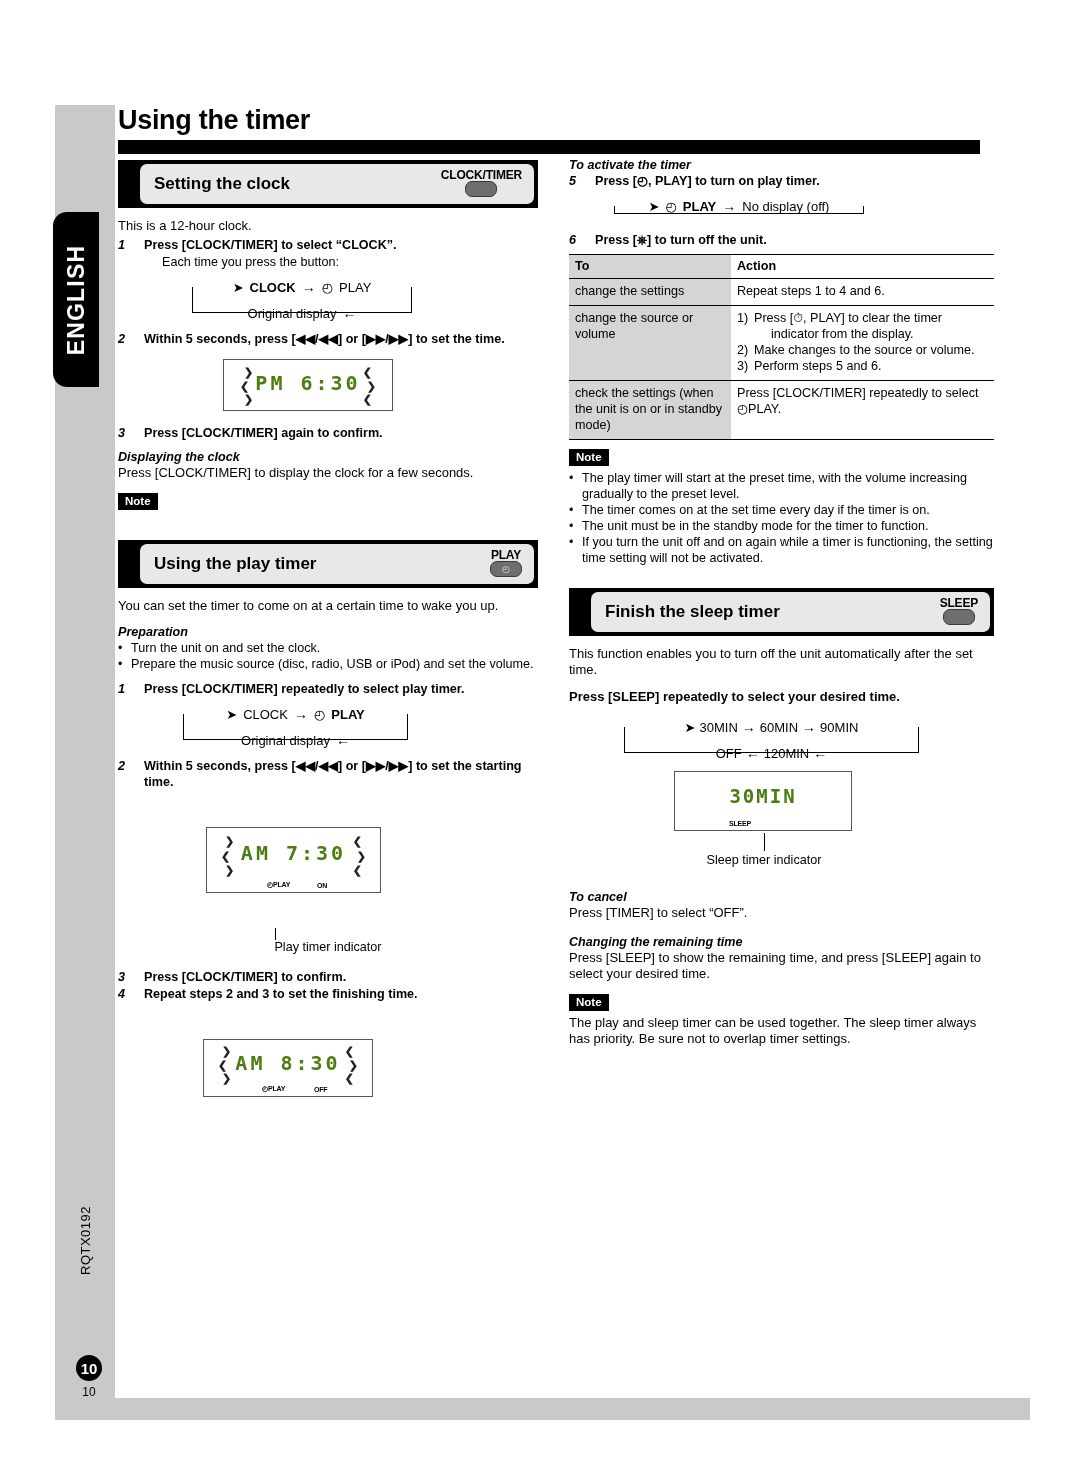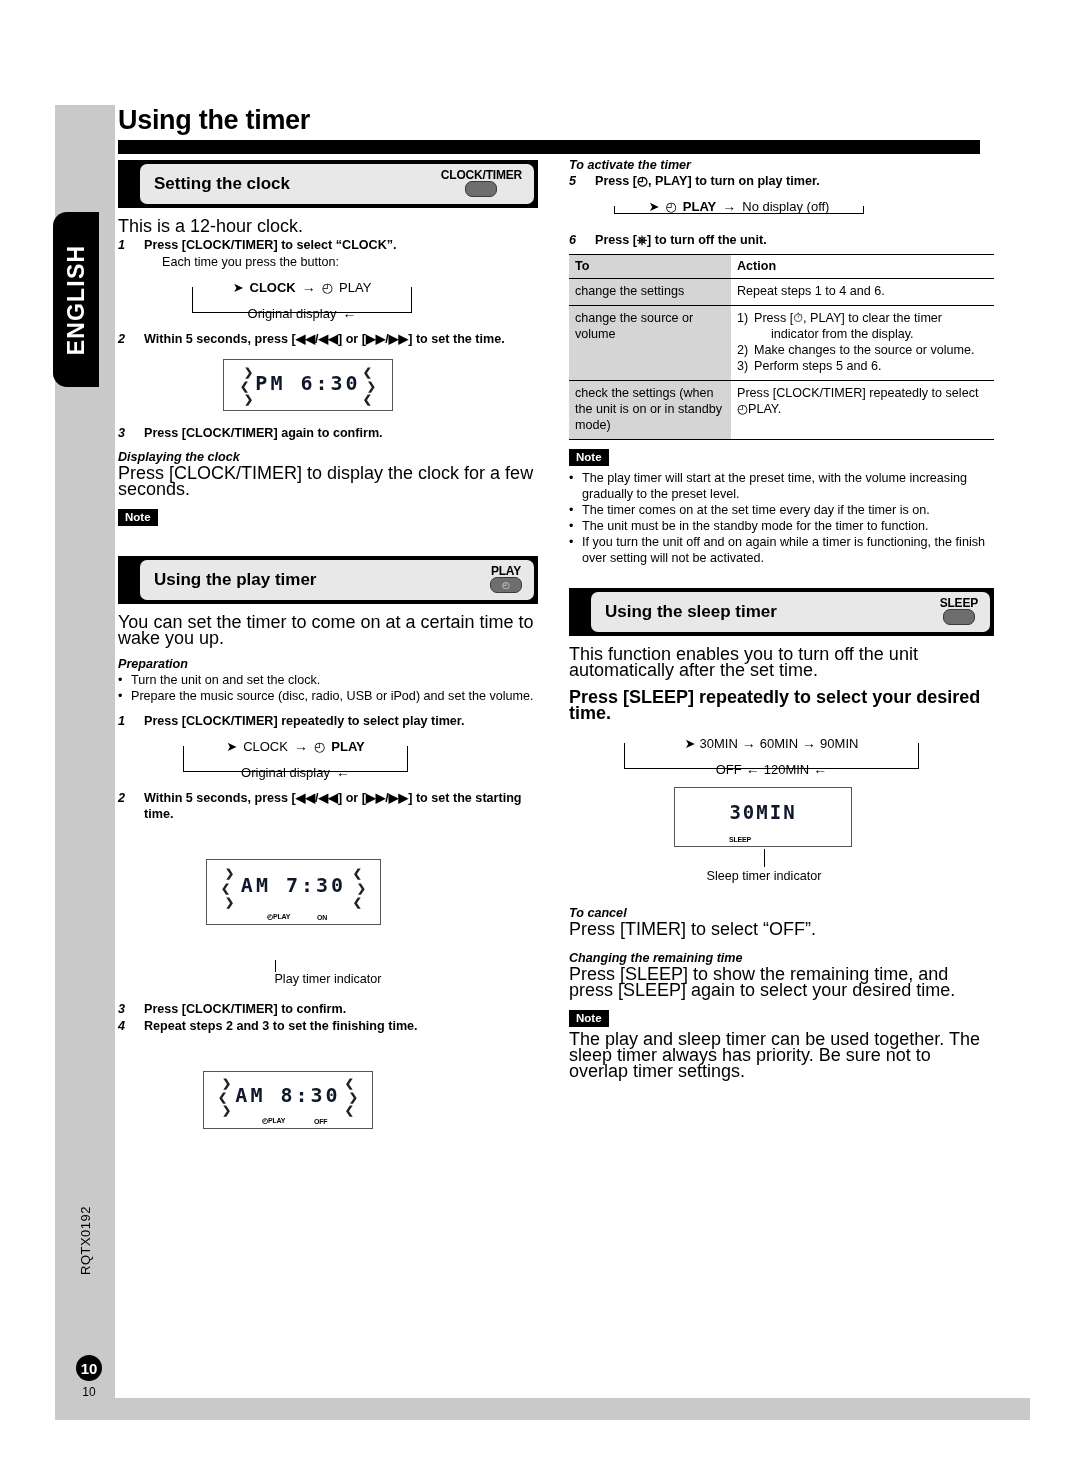--- a/index.html
+++ b/index.html
@@ -116,21 +116,21 @@
     width: 30px; height: 14px;
     border-radius: 7px;
     background: #6e6e6e;
     border: 1px solid #3a3a3a;
     margin: 1px auto 0;
     display: flex; align-items: center; justify-content: center;
     color: #ddd; font-size: 9px; line-height: 1;
   }
 
   
-  .p    { font-size: 18px; line-height: 16px; margin: 0 0 3px 0; }
+  .p    { font-size: 13px; line-height: 16px; margin: 0 0 3px 0; }
   .p.sp { margin-bottom: 11px; }
   .hdr-i { font-size: 12.6px; font-weight: bold; font-style: italic; margin: 9px 0 1px; }
   .b    { font-weight: bold; }
 
   .step { display: flex; font-size: 12.6px; line-height: 16px; margin: 1px 0; }
   .step .n { width: 26px; flex: none; font-weight: bold; font-style: italic; }
   .step .x { flex: 1; }
   .step .x.bold { font-weight: bold; }
   .sub { margin-left: 44px; font-size: 12.6px; line-height: 16px; }
 
@@ -173,21 +173,21 @@
   .lcd {
     border: 1.4px solid #555;
     background: #fff;
     position: relative;
   }
   .seg {
     font-family: "DejaVu Sans Mono", monospace;
     font-weight: bold;
     letter-spacing: 3px;
     text-align: center;
-    color: #0f172a;
+    color: #4d7c0f;
   }
   .ind-row {
     position: absolute; bottom: 3px;
     font-size: 7px; font-weight: bold;
     letter-spacing: -0.2px;
   }
   .caption { font-size: 12.6px; text-align: center; }
 
   
   .blink { position: absolute; font-size: 11px; font-weight: bold; color: #222; }
@@ -500,27 +500,27 @@
   <div class="bul">
     <span class="d">•</span>
     <span class="x">The timer comes on at the set time every day if the timer is on.</span>
   </div>
   <div class="bul">
     <span class="d">•</span>
     <span class="x">The unit must be in the standby mode for the timer to function.</span>
   </div>
   <div class="bul">
     <span class="d">•</span>
-    <span class="x">If you turn the unit off and on again while a timer is functioning, the finish over setting will not be activated.</span>
+    <span class="x">If you turn the unit off and on again while a timer is functioning, the setting time setting will not be activated.</span>
   </div>
 
   
   <div class="sec-head" style="margin-top:22px;">
     <div class="inner">
-      <span class="t">Using the sleep timer</span>
+      <span class="t">Finish the sleep timer</span>
       <span class="btn-chip">
         <span class="cap">SLEEP</span>
         <span class="knob"></span>
       </span>
     </div>
   </div>
 
   <div class="p sp">This function enables you to turn off the unit automatically after the set time.</div>
 
   <div class="p b" style="margin-top:10px;">Press [SLEEP] repeatedly to select your desired time.</div>

